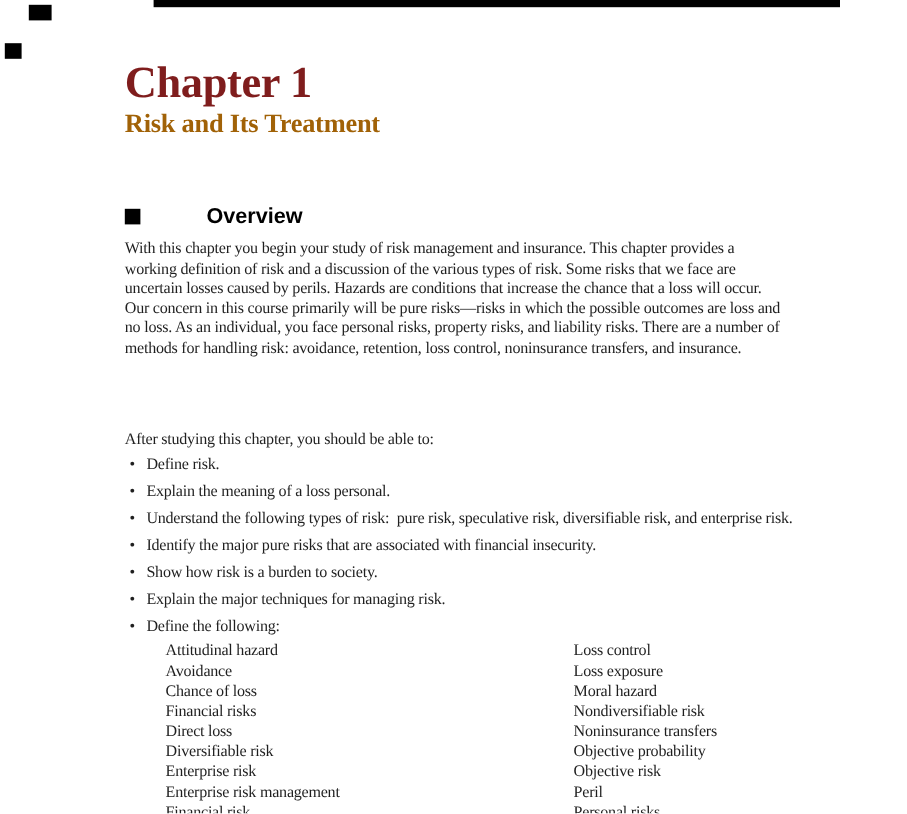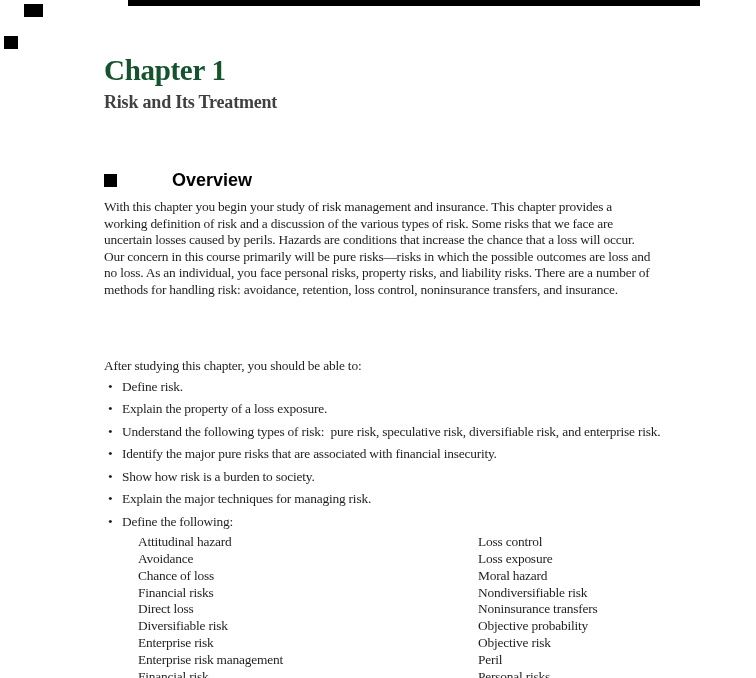--- a/index.html
+++ b/index.html
@@ -14,26 +14,26 @@
   }
 
   
   .artifact { position: absolute; background: #000000; }
   .artifact-bar   { left: 128px; top: 0;    width: 572px; height: 6px; }
   .artifact-sq-a  { left: 24px;  top: 4px;  width: 19px;  height: 13px; }
   .artifact-sq-b  { left: 4px;   top: 36px; width: 14px;  height: 13px; }
 
   .chapter-label {
     position: absolute; left: 104px; top: 52px;
-    font-size: 29px; font-weight: bold; line-height: 36px; color: #14532d;
+    font-size: 37px; font-weight: bold; line-height: 36px; color: #7f1d1d;
     letter-spacing: -0.3px;
   }
   .chapter-title {
     position: absolute; left: 104px; top: 90px;
-    font-size: 18px; font-weight: bold; line-height: 25px; color: #404040;
+    font-size: 22px; font-weight: bold; line-height: 25px; color: #a16207;
     letter-spacing: -0.2px;
   }
 
   .section-heading {
     position: absolute; left: 104px;
     display: flex; align-items: flex-start;
     font-family: "Liberation Sans", sans-serif;
     font-weight: bold; font-size: 18px; line-height: 19px; color: #000000; gap: 40px;
   }
   .heading-overview   { top: 171px; }
@@ -99,21 +99,21 @@
 
   <div class="objectives-list">
 
       <div class="objective-row">
         <span class="objective-bullet">•</span>
         <span class="objective-text">Define risk.</span>
       </div>
 
       <div class="objective-row">
         <span class="objective-bullet">•</span>
-        <span class="objective-text">Explain the property of a loss exposure.</span>
+        <span class="objective-text">Explain the meaning of a loss personal.</span>
       </div>
 
       <div class="objective-row">
         <span class="objective-bullet">•</span>
         <span class="objective-text">Understand the following types of risk:  pure risk, speculative risk, diversifiable risk, and enterprise risk.</span>
       </div>
 
       <div class="objective-row">
         <span class="objective-bullet">•</span>
         <span class="objective-text">Identify the major pure risks that are associated with financial insecurity.</span>

